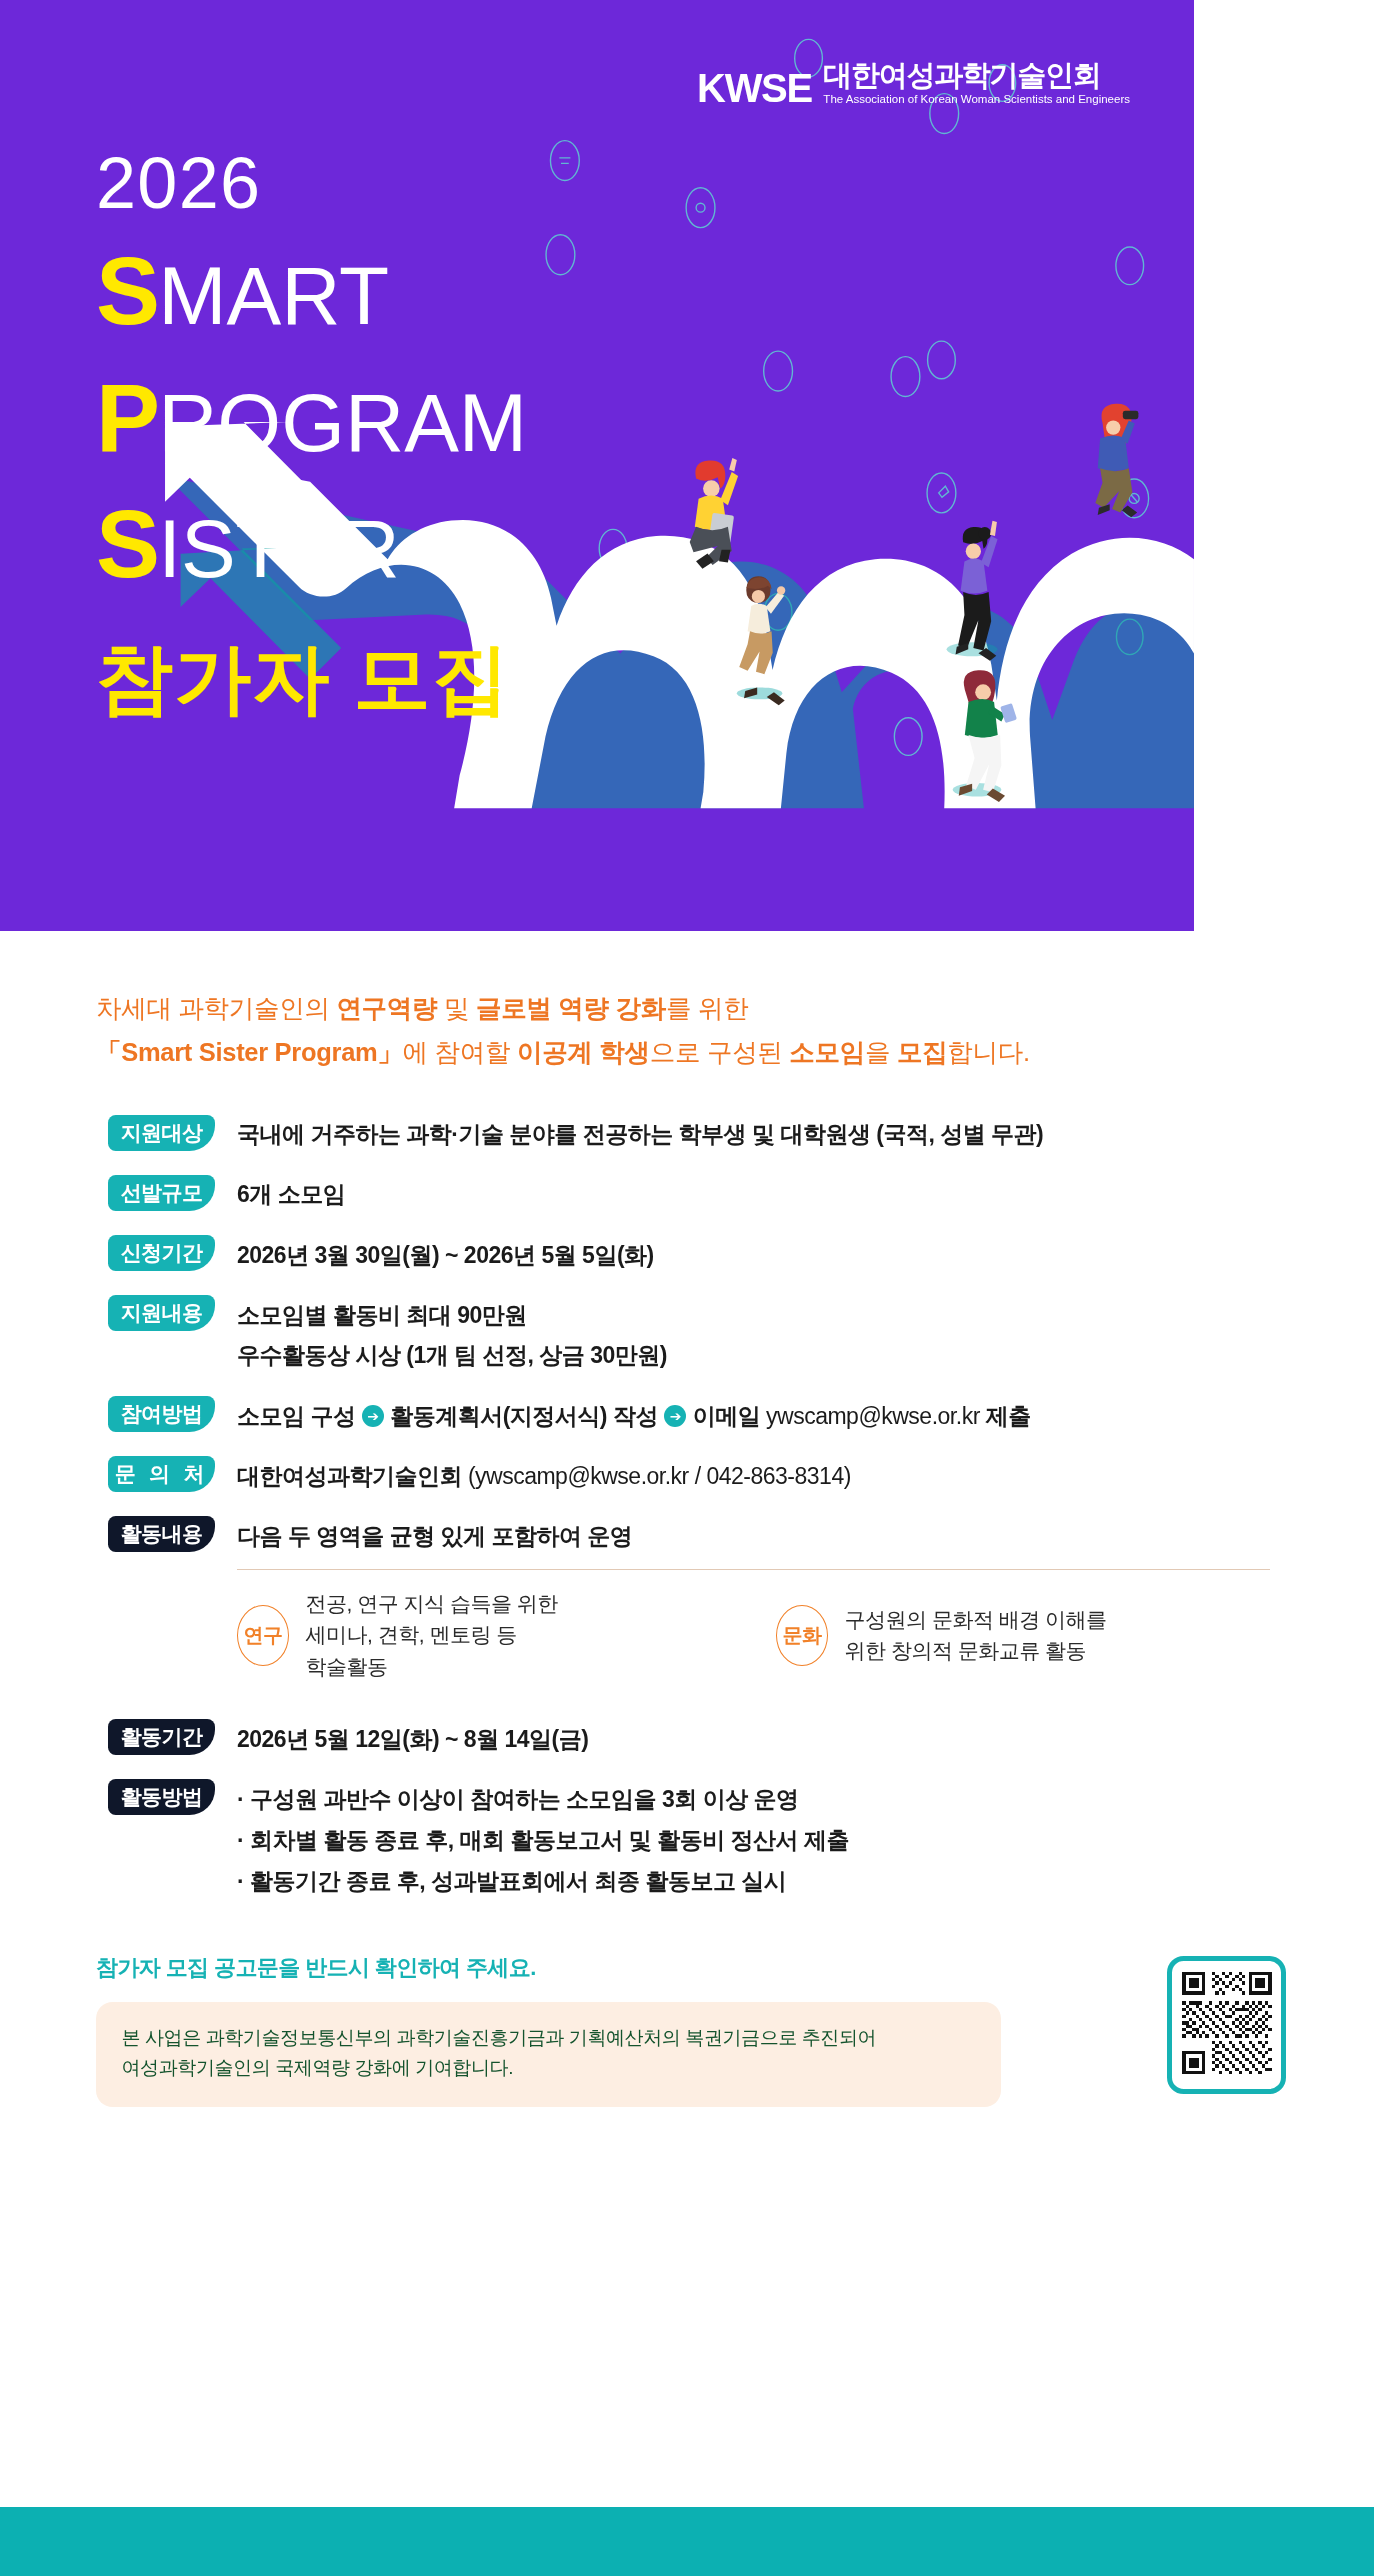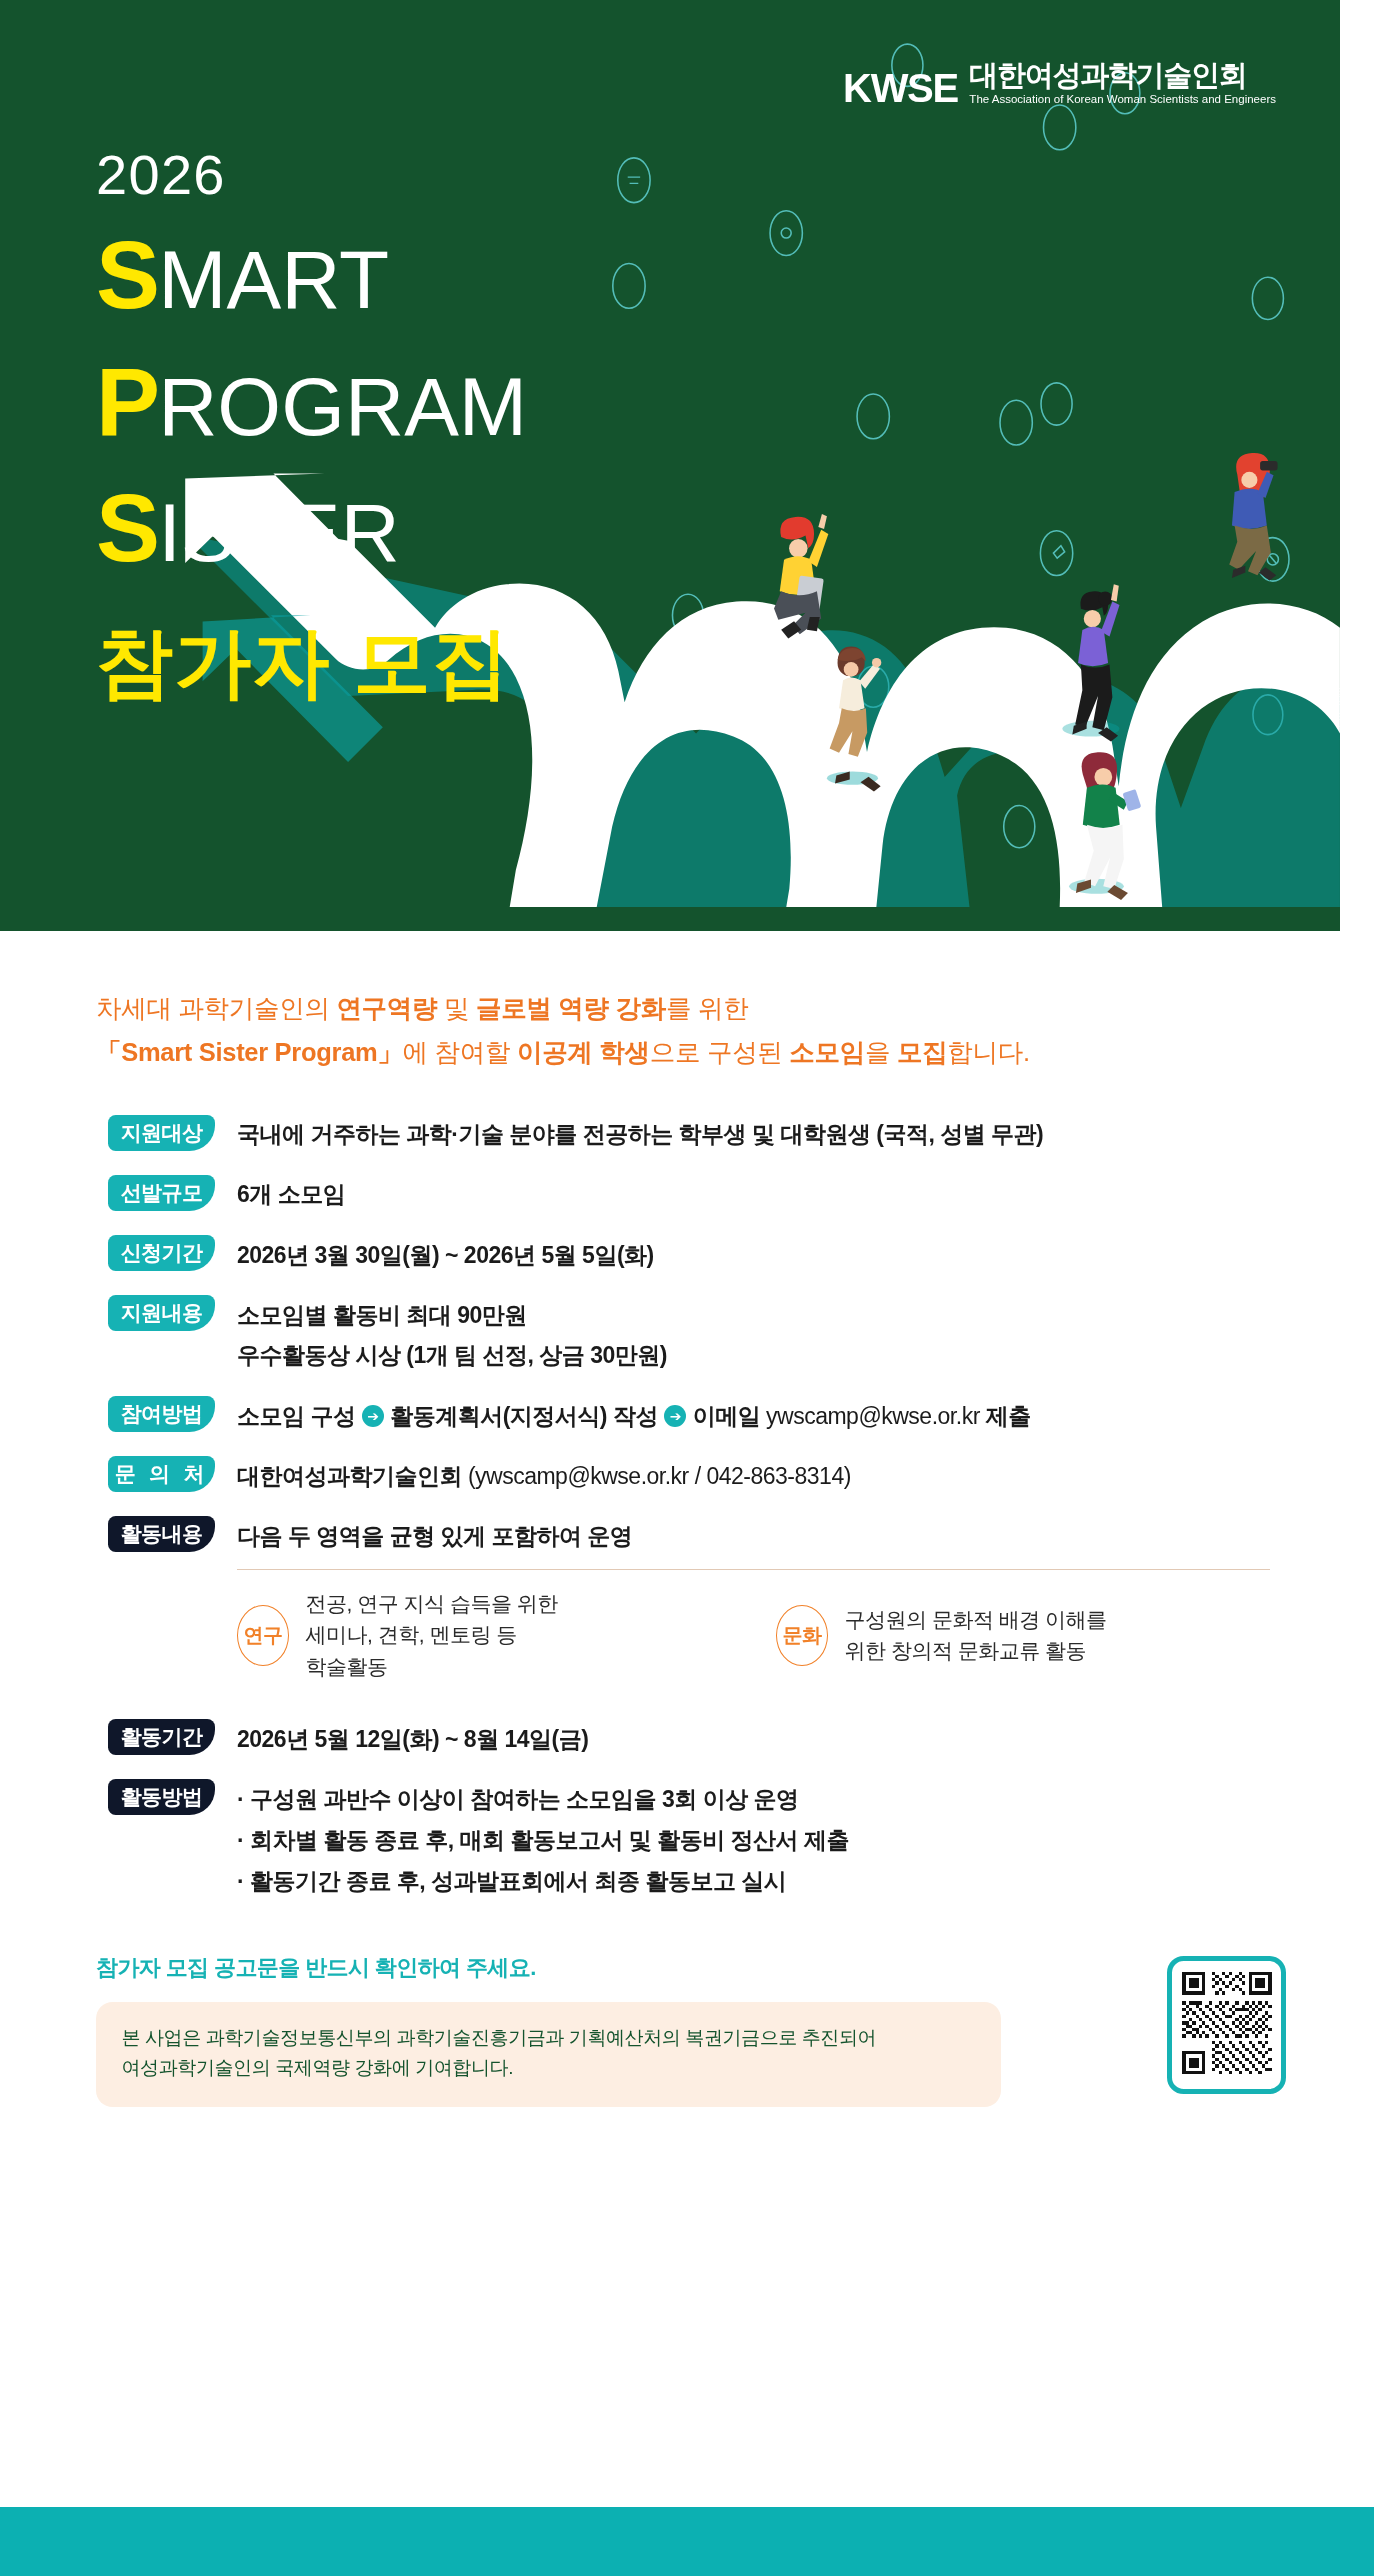--- a/index.html
+++ b/index.html
@@ -12,23 +12,23 @@
     position: relative;
     width: 1375px;
     height: 2576px;
     background: #ffffff;
     overflow: hidden;
   }
 
   
   .hero {
     position: relative;
-    width: 1340px;
+    width: 1194px;
     height: 931px;
-    background: #14532d;
+    background: #6d28d9;
     overflow: hidden;
   }
 
   
   .logo-wrap {
     position: absolute;
     top: 61px;
     right: 64px;
     display: flex;
     align-items: flex-end;
@@ -61,21 +61,21 @@
   }
 
   
   .headline {
     position: absolute;
     left: 96px;
     top: 147px;
     z-index: 30;
   }
   .year {
-    font-size: 56px;
+    font-size: 72px;
     color: #ffffff;
     font-weight: 300;
     letter-spacing: 1.3px;
     line-height: 1.0;
     margin-bottom: 9px;
   }
   .ssp-line {
     font-size: 82px;
     line-height: 1.32;
     color: #ffffff;

